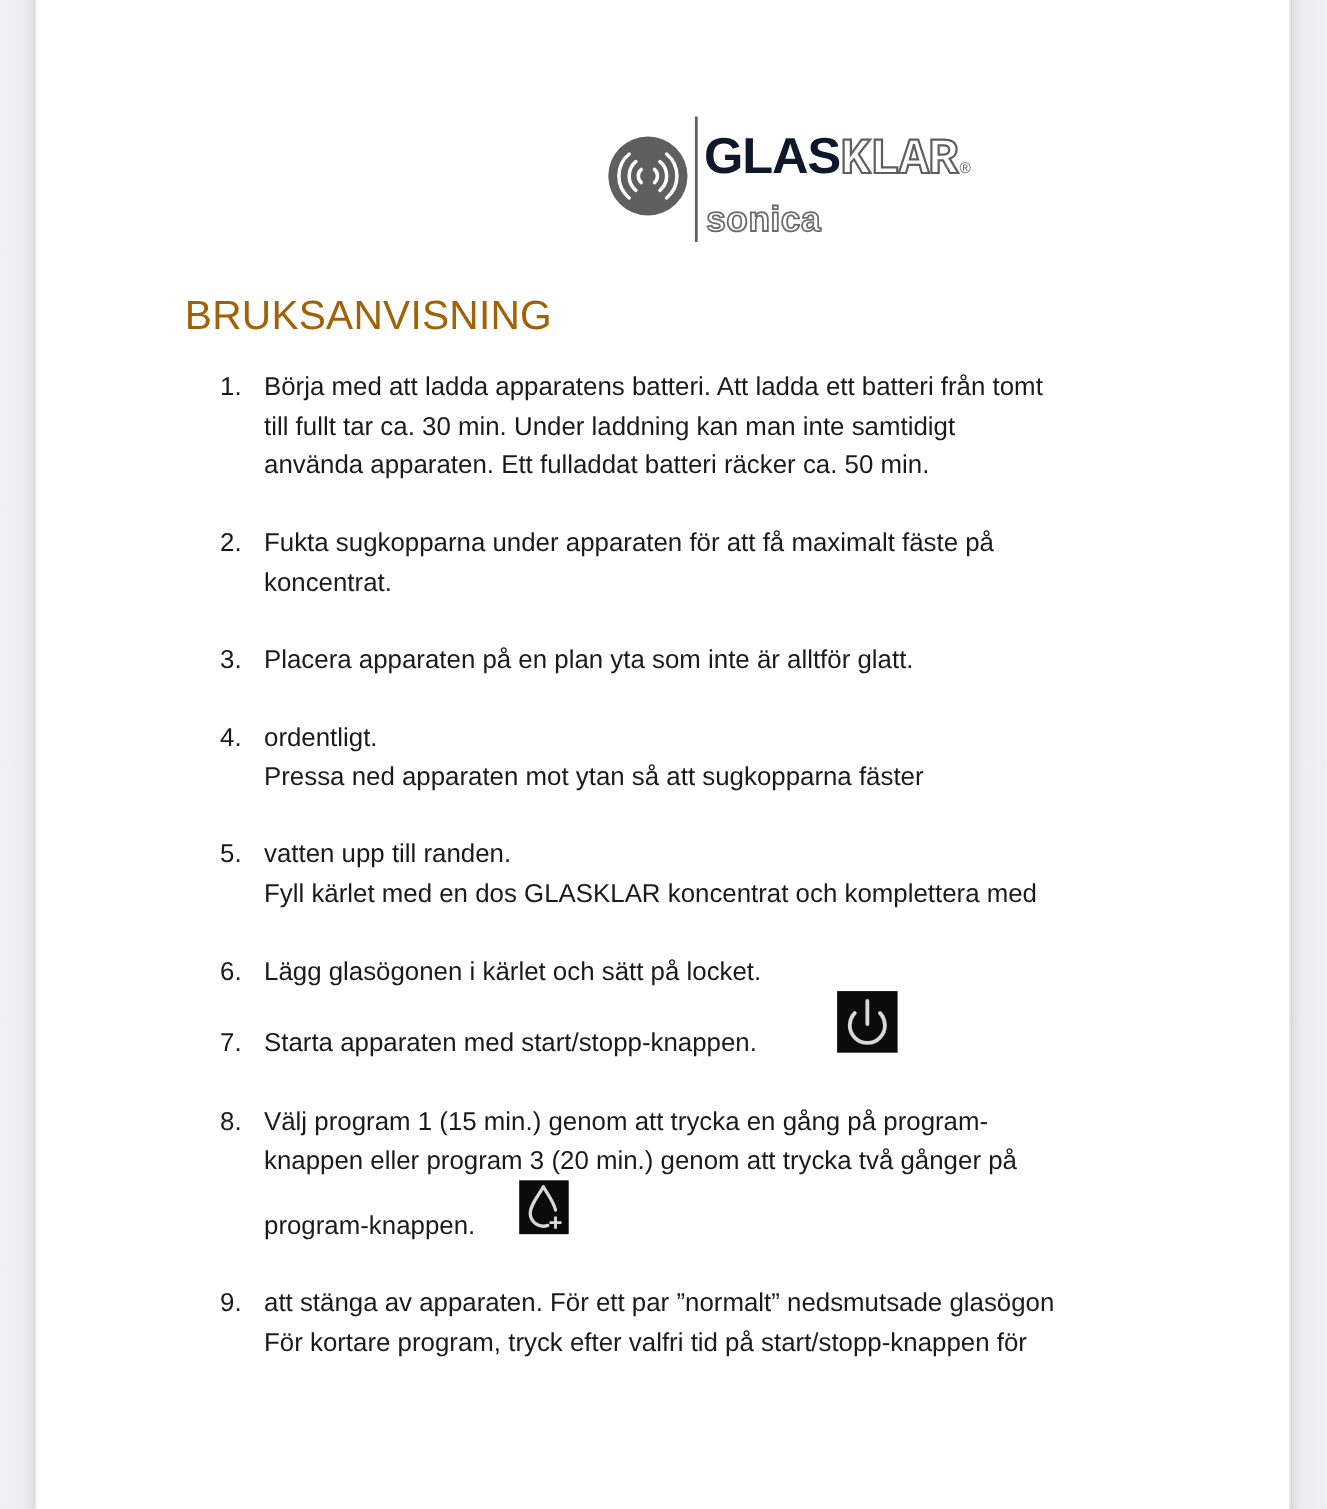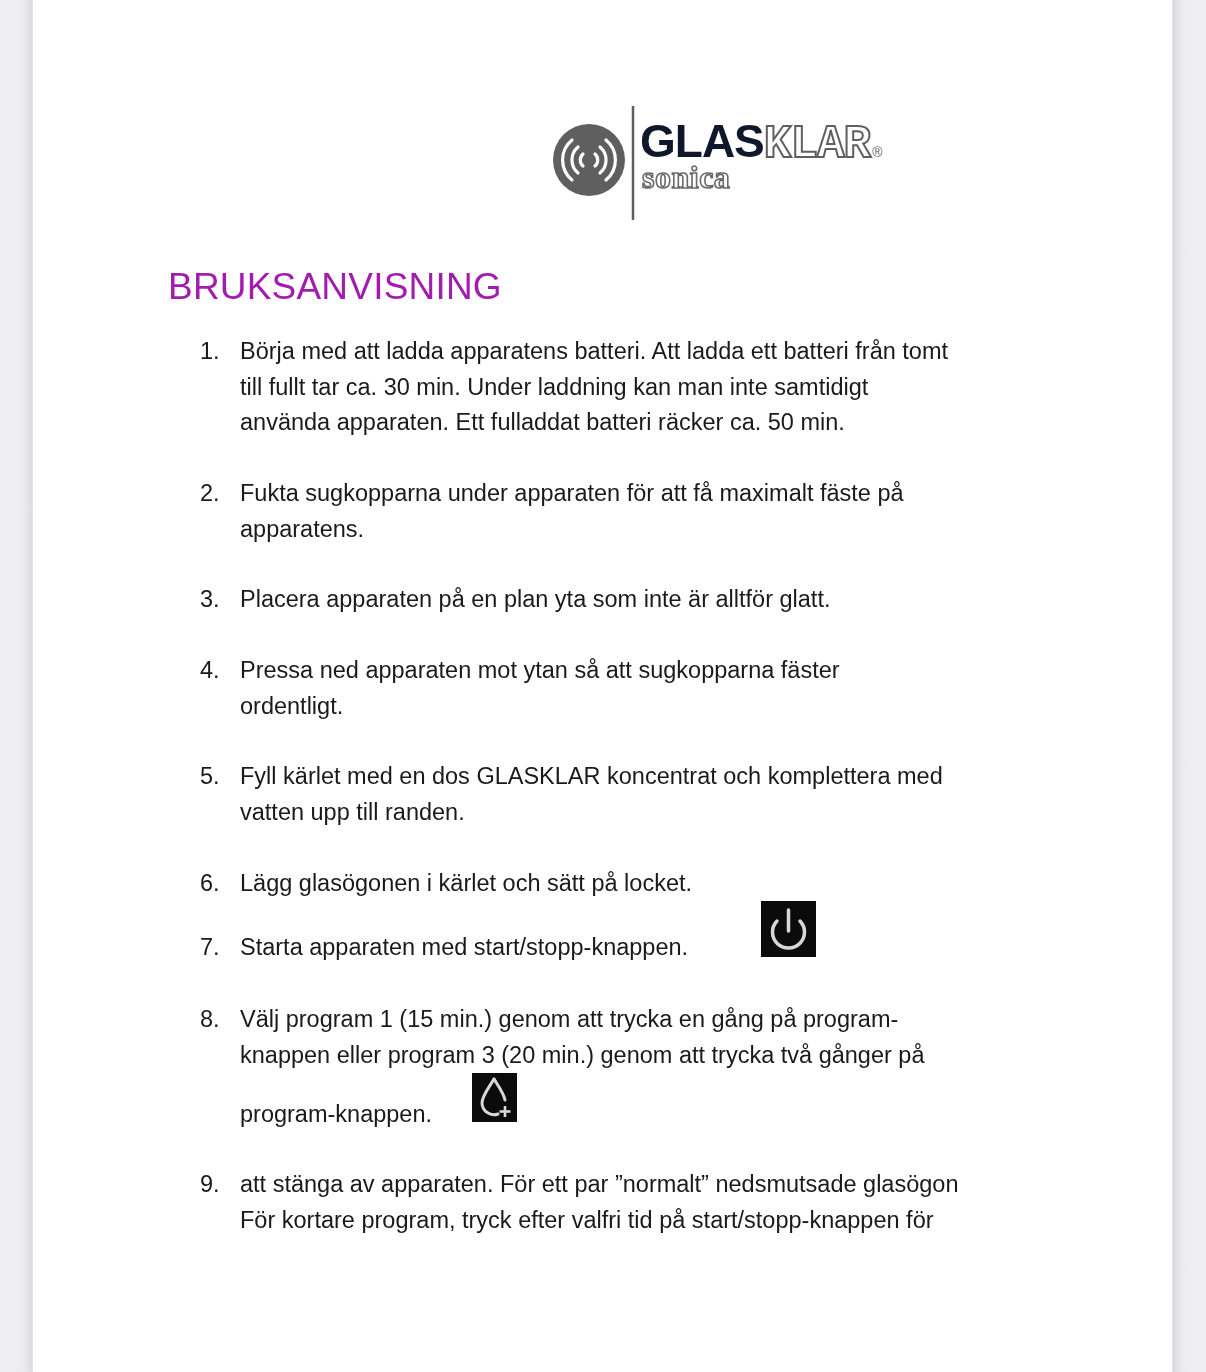--- a/index.html
+++ b/index.html
@@ -22,21 +22,21 @@
     background: #ffffff;
     border-left: 1px solid #e4e4e8;
     border-right: 1px solid #e4e4e8;
     box-sizing: border-box;
   }
   .logo {
     position: absolute; left: 552px; top: 104px; width: 370px; height: 118px;
   }
   .heading {
     position: absolute; left: 168px; top: 266px;
-    font-size: 37px; color: #a21caf; letter-spacing: 0.2px;
+    font-size: 37px; color: #a16207; letter-spacing: 0.2px;
     margin: 0; font-weight: normal;
   }
   .steps {
     position: absolute; left: 0; top: 0; width: 1206px; height: 1372px;
     margin: 0; padding: 0; list-style: none;
   }
   .step {
     position: absolute; left: 200px; width: 840px;
     font-size: 23.5px; line-height: 35.5px; color: #1a1a1a;
   }
@@ -64,59 +64,59 @@
       <path d="M26 43 A17 17 0 0 0 26 69"></path>
       <path d="M48 43 A17 17 0 0 1 48 69"></path>
       <path d="M31 50 A8 8 0 0 0 31 62"></path>
       <path d="M43 50 A8 8 0 0 1 43 62"></path>
     </g>
     <line x1="81" y1="2" x2="81" y2="116" stroke="#5f5f5f" stroke-width="2.5"></line>
   </svg>
   <div style="position:absolute; left:88px; top:14px; font-family:'Liberation Sans',sans-serif; font-weight:bold; font-size:46px; line-height:46px; letter-spacing:-1px; white-space:nowrap;">
     <span style="color:#0f172a;margin-top:28px;">GLAS</span><span style="color:#ffffff;font-family:Liberation Mono, monospace; -webkit-text-stroke:2px #5f5f5f;">KLAR</span><span style="color:#5f5f5f; font-size:14px; font-weight:normal; margin-left:2px;">®</span>
   </div>
-  <div style="position:absolute; left:90px; top:56px; font-family:Liberation Serif, serif; font-weight:bold; font-size:32px; line-height:34px; color:#ffffff; -webkit-text-stroke:1.6px #6a6a6a; letter-spacing:0.5px;">sonica</div>
+  <div style="position:absolute; left:90px; top:78px; font-family:Liberation Sans, sans-serif; font-weight:bold; font-size:32px; line-height:34px; color:#ffffff; -webkit-text-stroke:1.6px #6a6a6a; letter-spacing:0.5px;">sonica</div>
 </div>
 
 <h1 class="heading">BRUKSANVISNING</h1>
 
 <ol class="steps">
   <li class="step" style="top:334px;">
     <span class="num">1.</span>
     <span class="txt">
       <span class="line">Börja med att ladda apparatens batteri. Att ladda ett batteri från tomt</span>
       <span class="line">till fullt tar ca. 30 min. Under laddning kan man inte samtidigt</span>
       <span class="line">använda apparaten. Ett fulladdat batteri räcker ca. 50 min.</span>
     </span>
   </li>
   <li class="step" style="top:476px;">
     <span class="num">2.</span>
     <span class="txt">
       <span class="line">Fukta sugkopparna under apparaten för att få maximalt fäste på</span>
-      <span class="line">apparatens.</span>
+      <span class="line">koncentrat.</span>
     </span>
   </li>
   <li class="step" style="top:582px;">
     <span class="num">3.</span>
     <span class="txt">
       <span class="line">Placera apparaten på en plan yta som inte är alltför glatt.</span>
     </span>
   </li>
   <li class="step" style="top:653px;">
     <span class="num">4.</span>
     <span class="txt">
+      <span class="line">ordentligt.</span>
       <span class="line">Pressa ned apparaten mot ytan så att sugkopparna fäster</span>
-      <span class="line">ordentligt.</span>
     </span>
   </li>
   <li class="step" style="top:759px;">
     <span class="num">5.</span>
     <span class="txt">
+      <span class="line">vatten upp till randen.</span>
       <span class="line">Fyll kärlet med en dos GLASKLAR koncentrat och komplettera med</span>
-      <span class="line">vatten upp till randen.</span>
     </span>
   </li>
   <li class="step" style="top:866px;">
     <span class="num">6.</span>
     <span class="txt">
       <span class="line">Lägg glasögonen i kärlet och sätt på locket.</span>
     </span>
   </li>
   <li class="step" style="top:930px;">
     <span class="num">7.</span>

